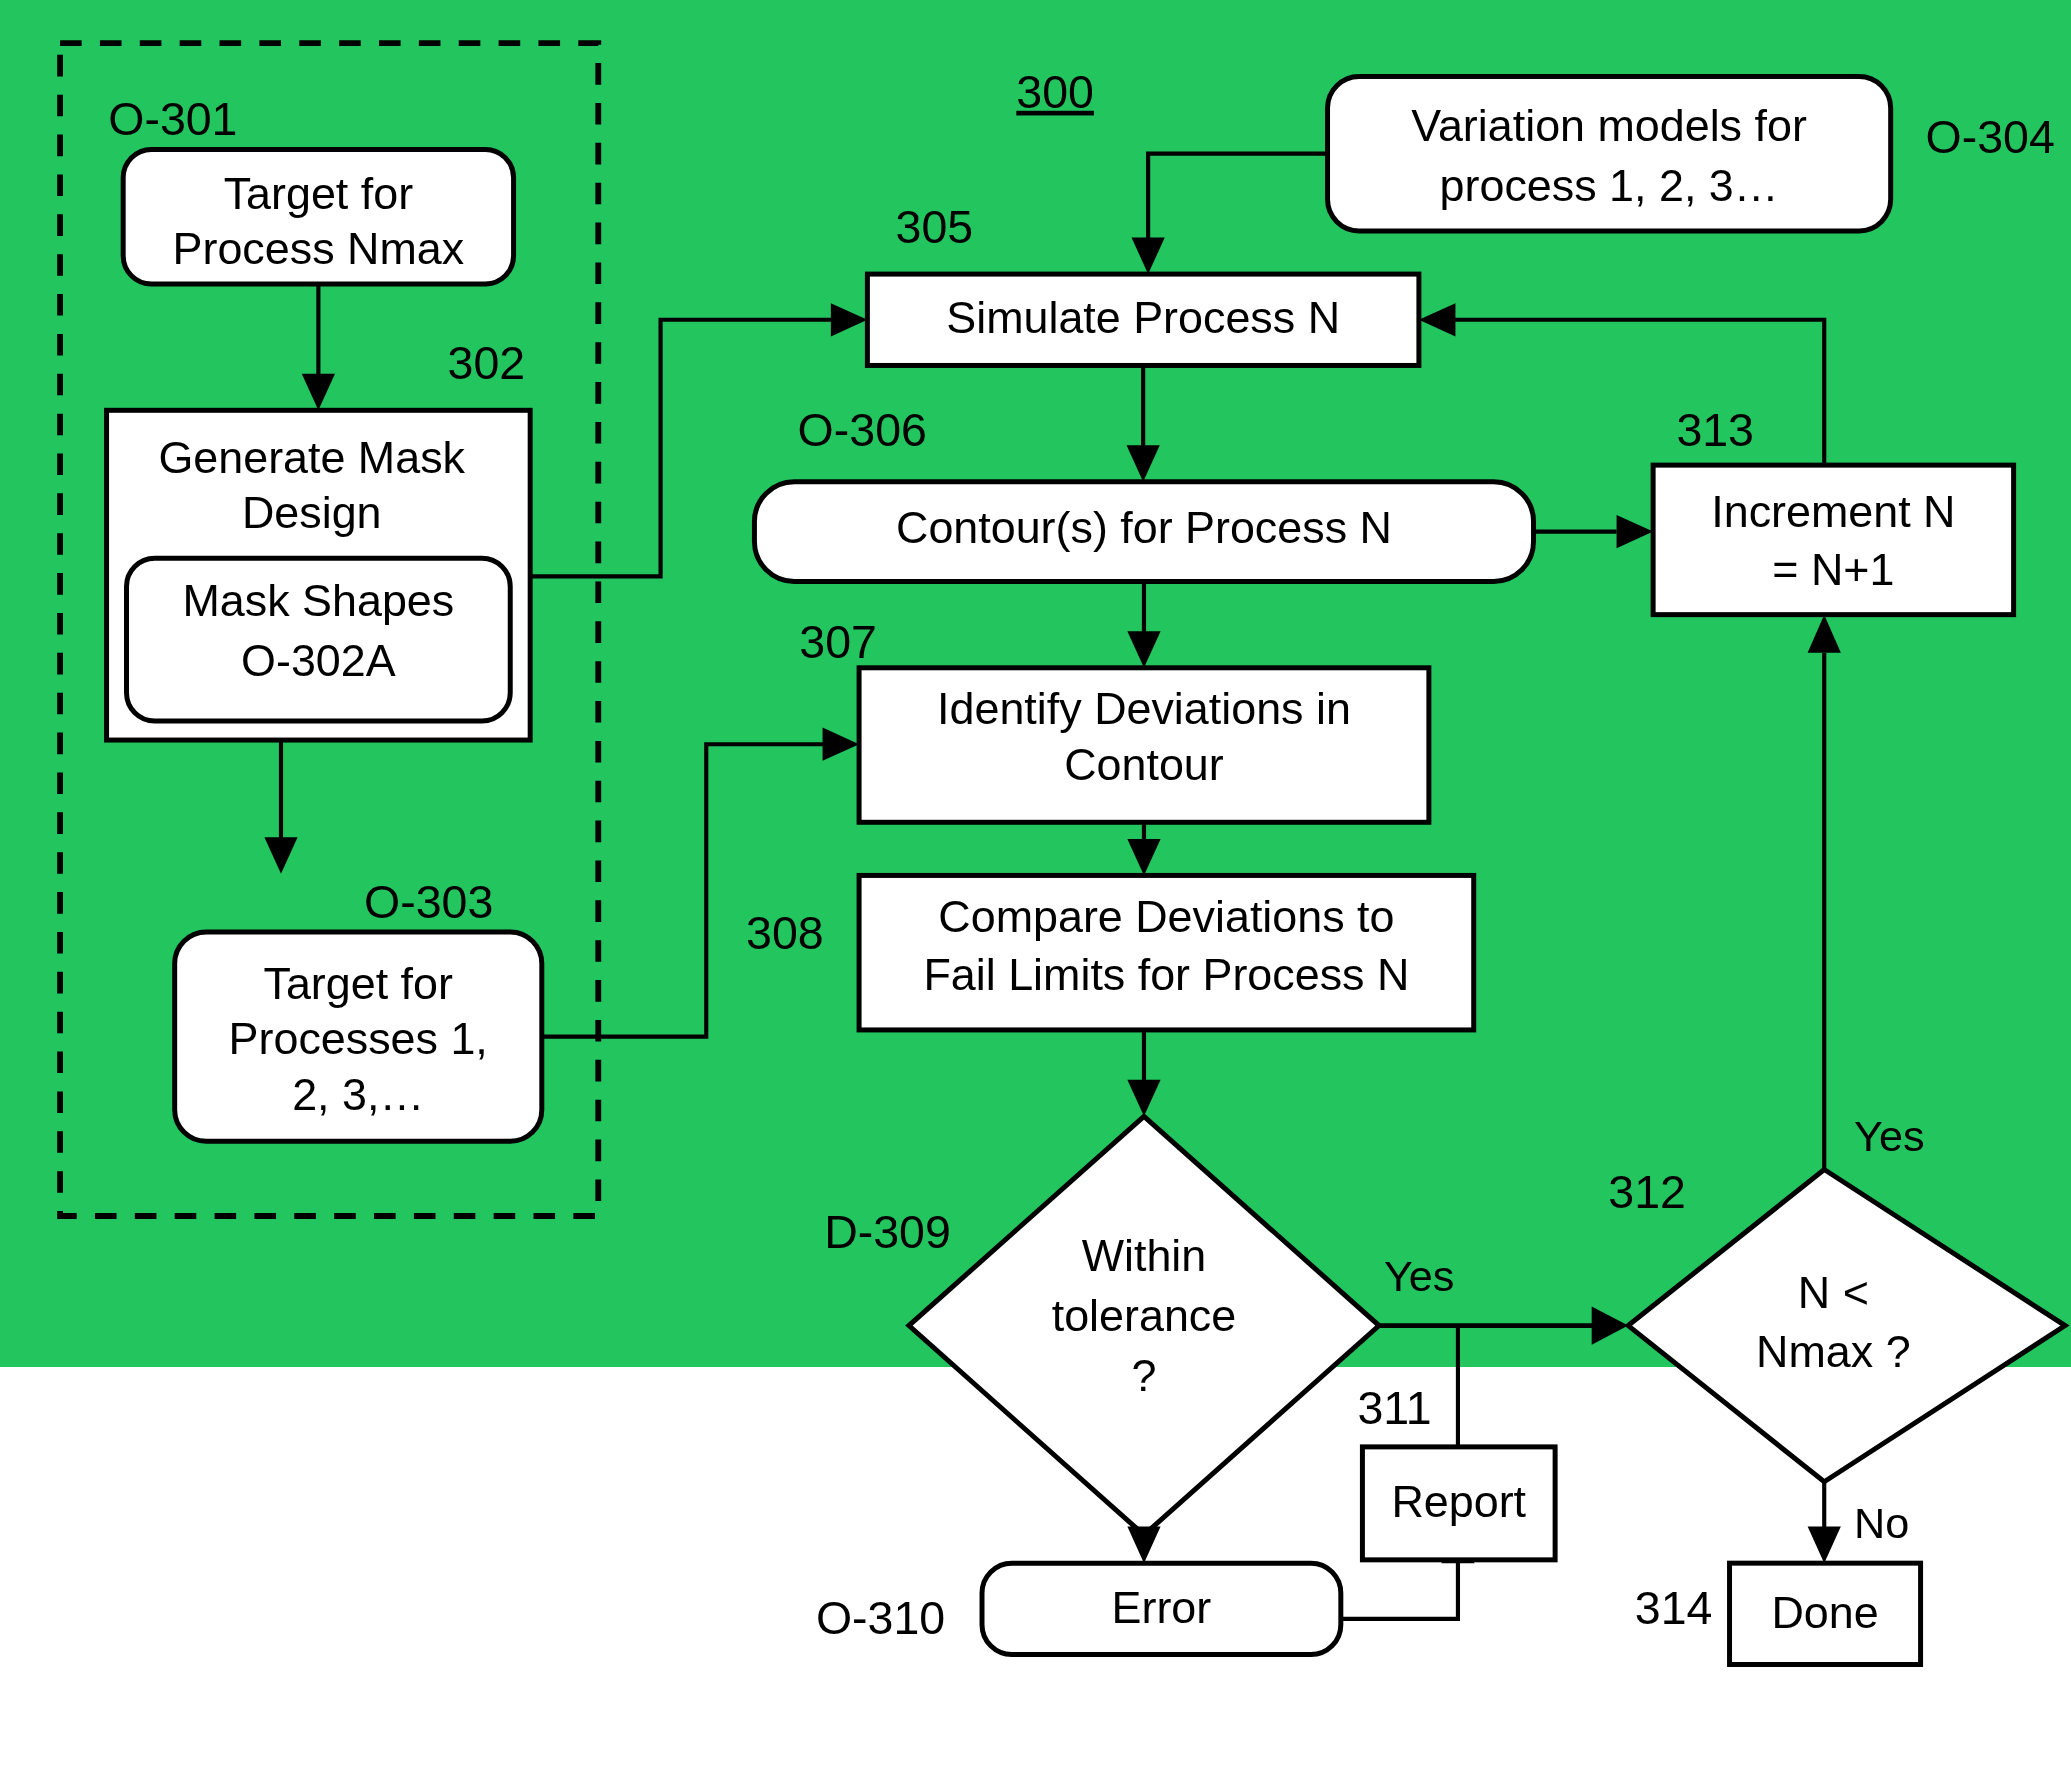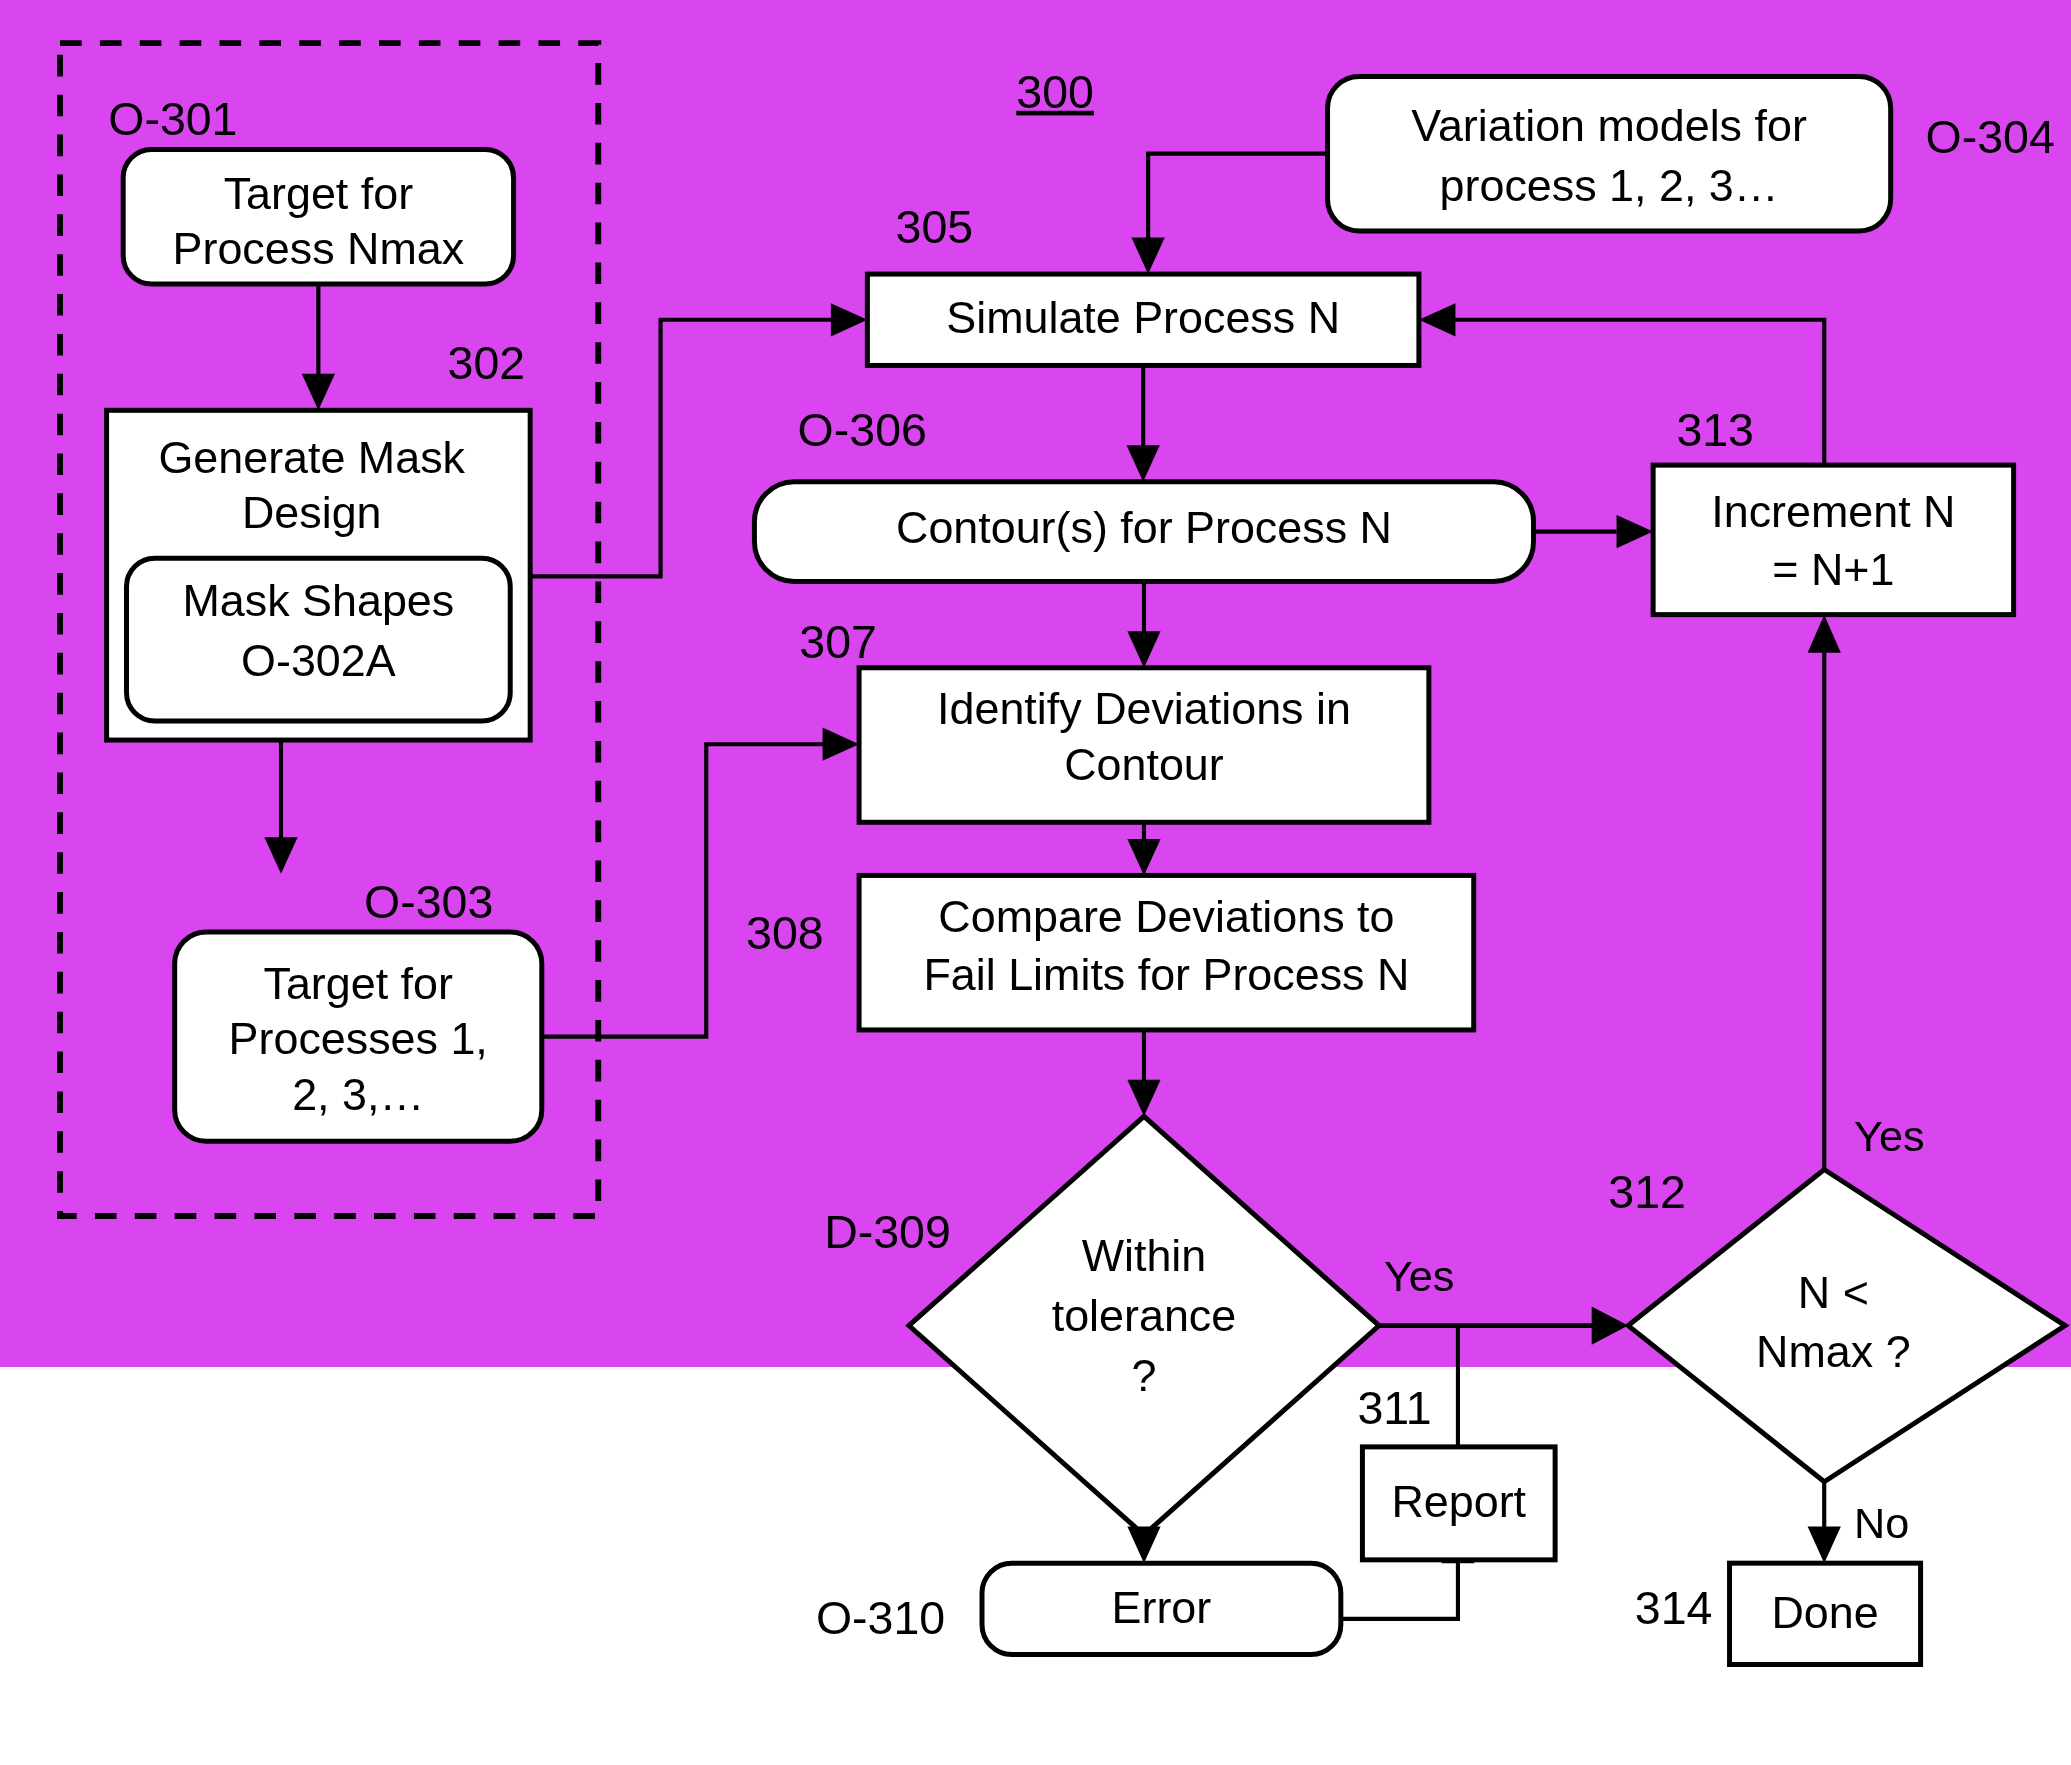--- a/index.html
+++ b/index.html
@@ -10,21 +10,21 @@
   body {
     width: 2072px;
     height: 1765px;
     font-family: "Liberation Sans", sans-serif;
     overflow: hidden;
   }
   #flowchart-root {
     position: relative;
     width: 2072px;
     height: 1367px;
-    background: #d946ef;
+    background: #22c55e;
   }
   svg#diagram {
     display: block;
     width: 2072px;
     height: 1765px;
   }
   .shape {
     fill: #ffffff;
     stroke: #000000;
     stroke-width: 6;

